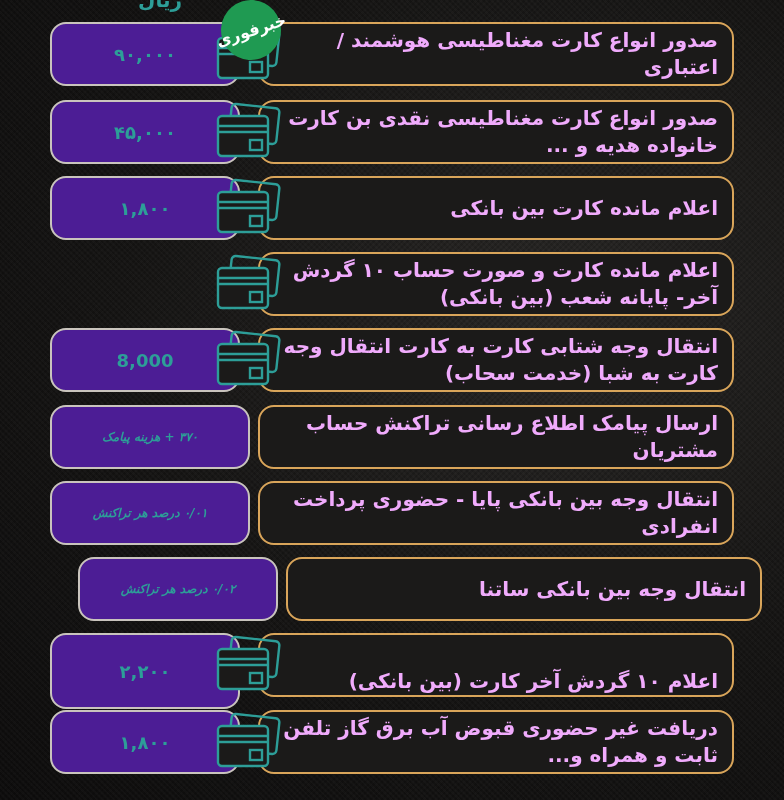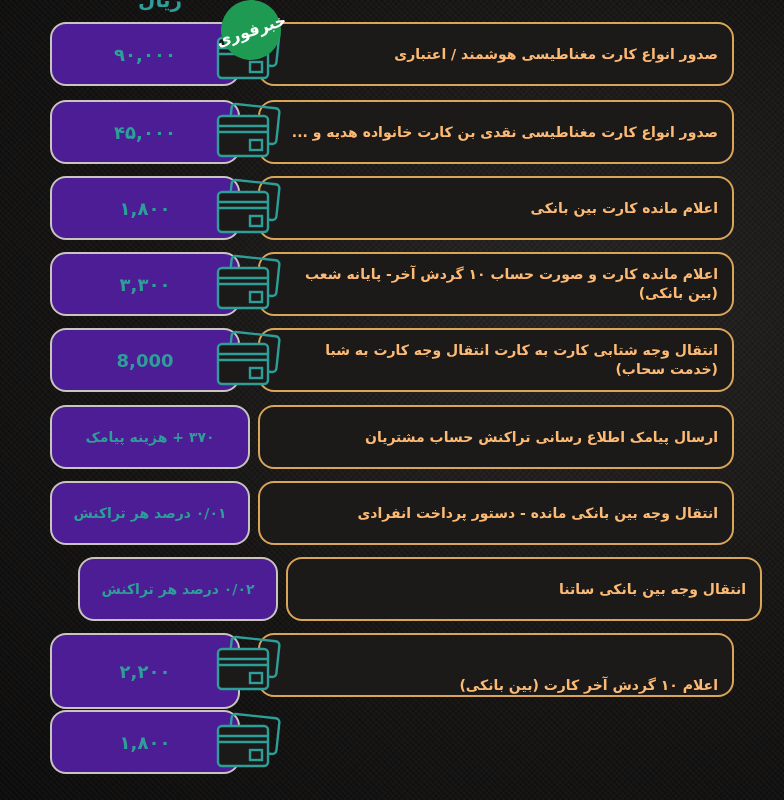--- a/index.html
+++ b/index.html
@@ -21,27 +21,27 @@
   }
   .row { position:absolute; left:0; width:784px; }
   .price-box {
     position:absolute; left:50px; width:190px;
     border:2px solid #c9c4bd; border-radius:16px;
     background:#4c1d95;
     display:flex; align-items:center; justify-content:center;
     color:#2d9e98; font-weight:bold; font-size:18px; direction:rtl;
     box-sizing:border-box;
   }
-  .price-box.text { font-size:14px; }
+  .price-box.text { font-size:12px;font-style:italic; }
   .desc-box {
     position:absolute; left:258px; width:476px;
     border:2px solid #d9a55a; border-radius:16px;
     background:#1b1a19;
     display:flex; align-items:center;
-    color:#fdba74; font-weight:bold; font-size:14px; direction:rtl;
+    color:#f0abfc; font-weight:bold; font-size:20px; direction:rtl;
     box-sizing:border-box; padding:0 14px 0 20px; line-height:1.35;
   }
   .card-icon { position:absolute; left:214px; width:68px; height:60px; }
   .logo {
     position:absolute; left:221px; top:0px; width:60px; height:60px;
     border-radius:50%; background:#1f9a52;
     display:flex; align-items:center; justify-content:center;
     color:#fff; font-weight:bold; font-size:16px; direction:rtl;
     transform:rotate(-18deg);
   }
@@ -93,23 +93,20 @@
     </div>
     <div class="card-icon" style="top:2px"><svg viewBox="0 0 68 60" width="68" height="60" fill="none" stroke="#2d9e98" stroke-width="2.4">
   <rect x="16" y="4" width="48" height="36" rx="4" transform="rotate(6 40 22)"></rect>
   <rect x="4" y="14" width="50" height="40" rx="4" fill="#1b1a19"></rect>
   <line x1="4" y1="24" x2="54" y2="24"></line>
           <line x1="4" y1="30" x2="54" y2="30"></line>
   <rect x="36" y="38" width="12" height="10"></rect>
 </svg></div>
   </div>
     <div class="row" style="top: 252px; height: 64px;">
-    <div class="price-box" style="top:0;height:64px;">
-      <span>۳,۳۰۰</span>
-    </div>
     <div class="desc-box" style="top:0;height:64px;">
       <span>اعلام مانده کارت و صورت حساب ۱۰ گردش آخر- پایانه شعب (بین بانکی)</span>
     </div>
     <div class="card-icon" style="top:2px"><svg viewBox="0 0 68 60" width="68" height="60" fill="none" stroke="#2d9e98" stroke-width="2.4">
   <rect x="16" y="4" width="48" height="36" rx="4" transform="rotate(6 40 22)"></rect>
   <rect x="4" y="14" width="50" height="40" rx="4" fill="#1b1a19"></rect>
   <line x1="4" y1="24" x2="54" y2="24"></line>
           <line x1="4" y1="30" x2="54" y2="30"></line>
   <rect x="36" y="38" width="12" height="10"></rect>
 </svg></div>
@@ -136,21 +133,21 @@
     <div class="desc-box" style="top:0;height:64px;left:258px;">
       <span>ارسال پیامک اطلاع رسانی تراکنش حساب مشتریان</span>
     </div>
 
   </div>
     <div class="row" style="top: 481px; height: 64px;">
     <div class="price-box text" style="top:0;height:64px;width:200px;">
       <span>۰/۰۱ درصد هر تراکنش</span>
     </div>
     <div class="desc-box" style="top:0;height:64px;left:258px;">
-      <span>انتقال وجه بین بانکی مانده - دستور پرداخت انفرادی</span>
+      <span>انتقال وجه بین بانکی پایا - حضوری پرداخت انفرادی</span>
     </div>
 
   </div>
     <div class="row" style="top: 557px; height: 64px; margin-left: 28px;">
     <div class="price-box text" style="top:0;height:64px;width:200px;">
       <span>۰/۰۲ درصد هر تراکنش</span>
     </div>
     <div class="desc-box" style="top:0;height:64px;left:258px;">
       <span>انتقال وجه بین بانکی ساتنا</span>
     </div>
@@ -168,20 +165,23 @@
   <rect x="4" y="14" width="50" height="40" rx="4" fill="#1b1a19"></rect>
   <line x1="4" y1="24" x2="54" y2="24"></line>
           <line x1="4" y1="30" x2="54" y2="30"></line>
   <rect x="36" y="38" width="12" height="10"></rect>
 </svg></div>
   </div>
     <div class="row" style="top: 710px; height: 64px;">
     <div class="price-box" style="top:0;height:64px;">
       <span>۱,۸۰۰</span>
     </div>
+    <div class="desc-box" style="top:0;height:64px;">
+      <span>دریافت غیر حضوری قبوض آب برق گاز تلفن ثابت و همراه و...</span>
+    </div>
     <div class="card-icon" style="top:2px"><svg viewBox="0 0 68 60" width="68" height="60" fill="none" stroke="#2d9e98" stroke-width="2.4">
   <rect x="16" y="4" width="48" height="36" rx="4" transform="rotate(6 40 22)"></rect>
   <rect x="4" y="14" width="50" height="40" rx="4" fill="#1b1a19"></rect>
   <line x1="4" y1="24" x2="54" y2="24"></line>
           <line x1="4" y1="30" x2="54" y2="30"></line>
   <rect x="36" y="38" width="12" height="10"></rect>
 </svg></div>
   </div>
   </div>
 

